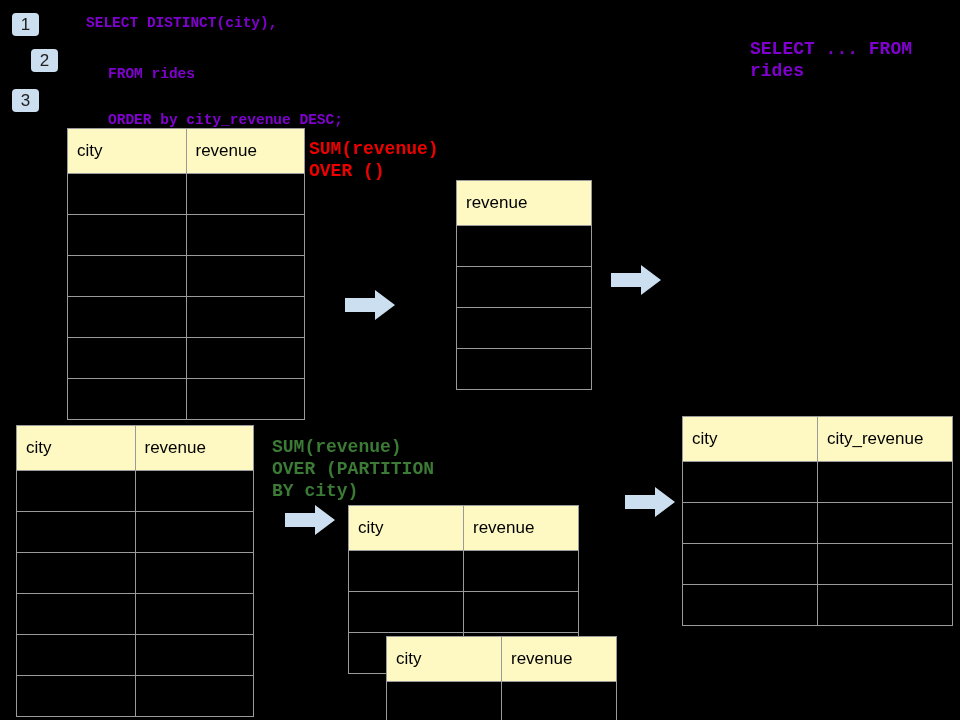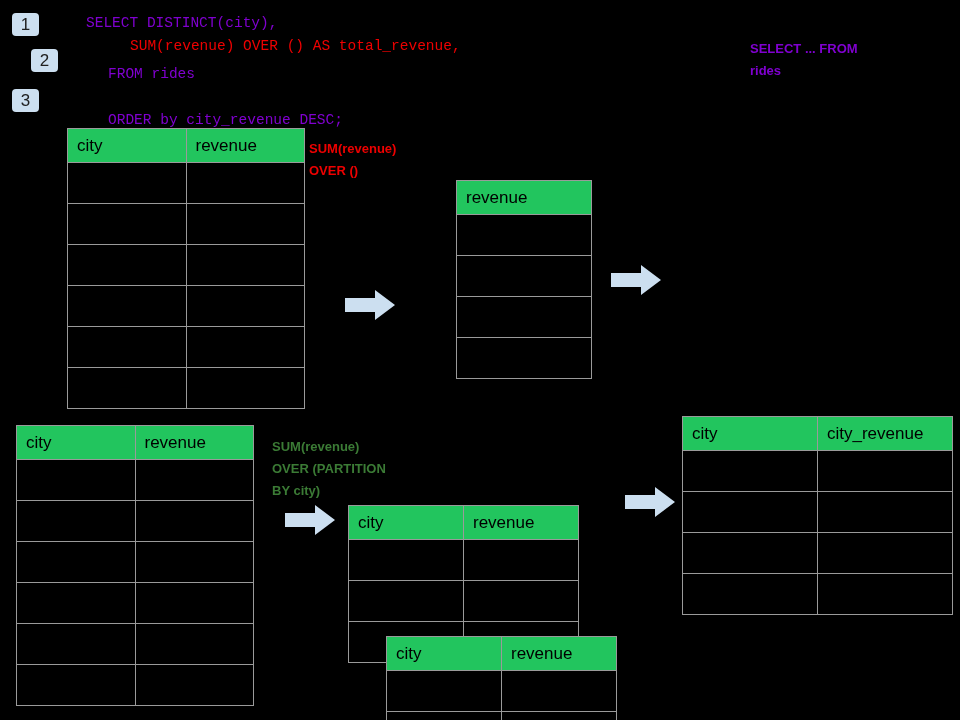--- a/index.html
+++ b/index.html
@@ -30,57 +30,57 @@
     height: 23px;
   }
 
   
   .code {
     position: absolute;
     font-family: "Liberation Mono", monospace;
     font-size: 14.5px;
     line-height: 21.5px;
     white-space: pre;
-    font-weight: normal;
+    font-weight: bold;
     letter-spacing: 0px;
   }
   .c-purple { color: #8000d0; }
   .c-red    { color: #ee0000; }
   .c-green  { color: #3b7b35; }
 
   .annot {
     position: absolute;
-    font-family: Liberation Sans, sans-serif;
-    font-size: 13px;
+    font-family: Liberation Mono, monospace;
+    font-size: 18px;
     line-height: 22px;
     white-space: pre;
     font-weight: bold;
   }
 
   
   .tbl {
     position: absolute;
     border-collapse: collapse;
     table-layout: fixed;
     background: #000000;
   }
   .tbl td, .tbl th {
     border: 1px solid #9a9a9a;
     padding: 0;
     margin: 0;
   }
   .tbl th {
-    background: #22c55e;
+    background: #fef9c3;
     color: #000000;
     font-family: "Liberation Sans", sans-serif;
     font-size: 17px;
     font-weight: normal;
     text-align: left;
     padding: 4px 0 4px 9px;
-    height: 34px;
+    height: 45px;
     box-sizing: border-box;
     vertical-align: middle;
   }
   .tbl td {
     background: #000000;
     height: 40px;
   }
 
   
   .arrow {
@@ -90,21 +90,20 @@
 </head>
 <body>
 
 <div id="canvas">
 
   <div class="badge" style="left:12px; top:13px;">1</div>
   <div class="badge" style="left:31px; top:49px;">2</div>
   <div class="badge" style="left:12px; top:89px;">3</div>
 
   <div class="code c-purple" style="left:86px; top:13px;">SELECT DISTINCT(city),</div>
-  <div class="code c-red" style="left:130px; top:36px;">SUM(revenue) OVER () AS total_revenue,</div>
   <div class="code c-purple" style="left:108px; top:64px;">FROM rides</div>
   <div class="code c-purple" style="left:108px; top:110px;">ORDER by city_revenue DESC;</div>
 
   <div class="annot c-purple" style="left:750px; top:38px;">SELECT ... FROM
 rides</div>
 
   <div class="annot c-red" style="left:309px; top:138px;">SUM(revenue)
 OVER ()</div>
 
   <div class="annot c-green" style="left:272px; top:436px;">SUM(revenue)

